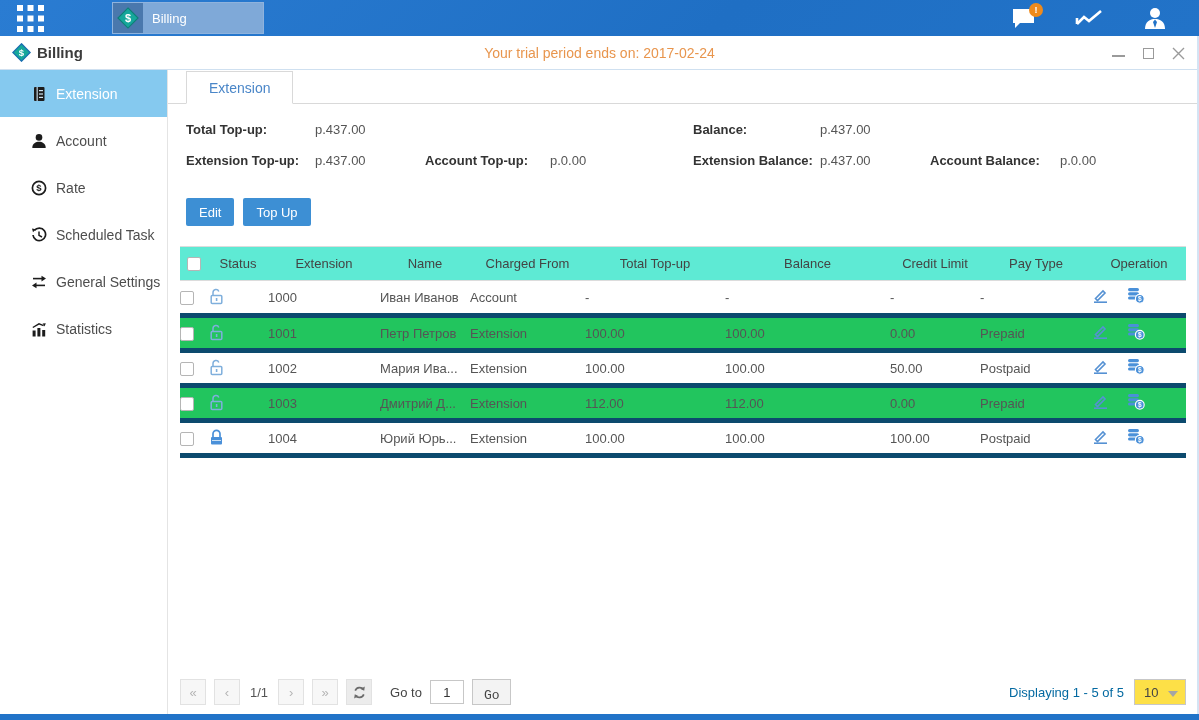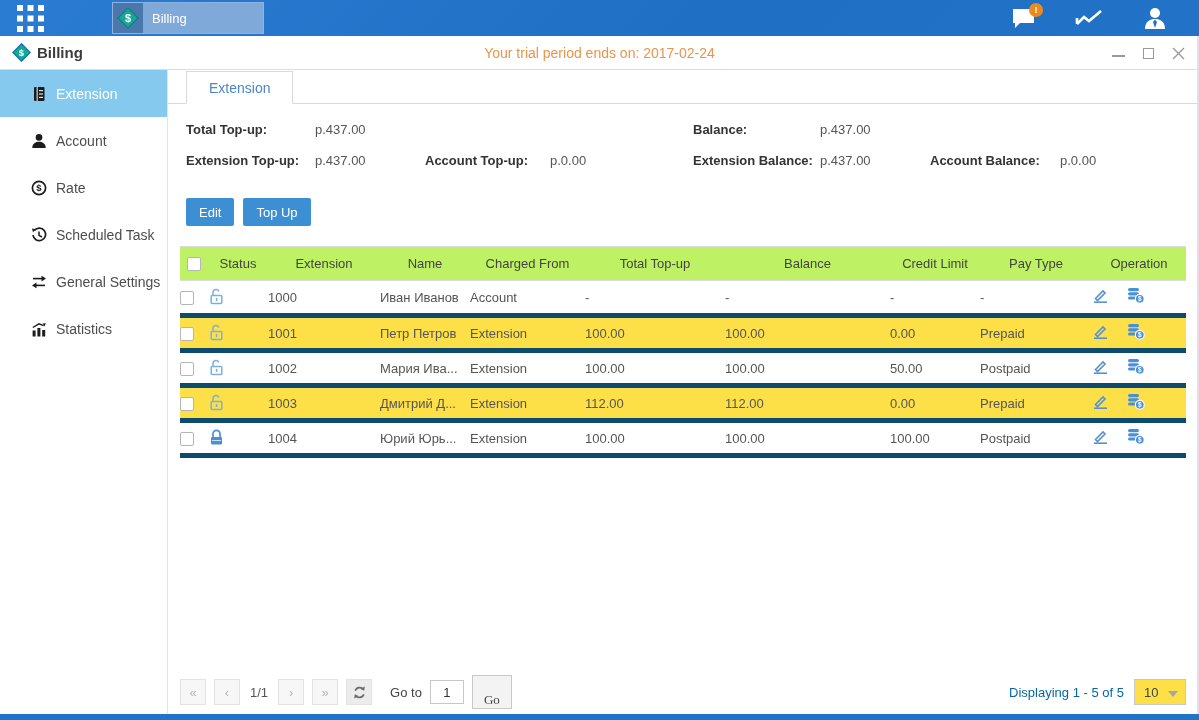--- a/index.html
+++ b/index.html
@@ -44,34 +44,34 @@
   .summary .lab { position:absolute; font-weight:bold; color:#333; }
   .summary .val { position:absolute; color:#555; }
   .r1 { top:4px; } .r2 { top:35px; }
 
   
   .actions { margin:14px 12px 0 18px; display:flex; gap:9px; }
   .btn-blue { background:#3d8fd4; color:#fff; border:none; font-size:13px; font-family:inherit; height:28px; padding:0 13px; border-radius:2px; cursor:pointer; }
 
   
   table.grid { margin:20px 0 0 12px; width:1006px; border-collapse:collapse; table-layout:fixed; font-size:13px; }
-  table.grid th { border-top:1px solid #dcdcdc; border-bottom:1px solid #dcdcdc; height:34px; font-weight:normal; color:#444; text-align:center; background:#bef264; }
+  table.grid th { border-top:1px solid #dcdcdc; border-bottom:1px solid #dcdcdc; height:34px; font-weight:normal; color:#444; text-align:center; background:#5eead4; }
   table.grid td { height:35px; text-align:left; color:#555; border-bottom:5px solid #0c4a6e; }
-  tr.stripe td { background:#fde047; }
+  tr.stripe td { background:#22c55e; }
   .chk { display:inline-block; width:14px; height:14px; border:1px solid #b5b5b5; border-radius:2px; background:#fff; cursor:pointer; vertical-align:middle; }
   .op-icons { display:inline-flex; gap:18px; align-items:center; }
   .op-btn { cursor:pointer; display:inline-flex; }
 
   
   .pagerbar { position:absolute; left:12px; right:13px; bottom:8px; height:28px; display:flex; align-items:center; }
   .pg-btn { width:26px; height:26px; background:#f7f7f7; border:1px solid #e2e2e2; color:#b5b5b5; font-size:13px; display:flex; align-items:center; justify-content:center; margin-right:8px; cursor:pointer; }
   .pg-label { color:#555; font-size:13px; margin:0 10px 0 2px; }
   .goto-label { color:#444; font-size:13px; margin:0 8px 0 10px; }
   .goto-input { width:34px; height:24px; border:1px solid #c7c7c7; text-align:center; font-size:13px; color:#333; font-family:inherit; }
-  .go-btn { height:26px; padding:16px 11px; margin-left:8px; background:#f3f3f3; border:1px solid #c7c7c7; font-size:13px; color:#444; font-family:Liberation Serif, serif; cursor:pointer; }
+  .go-btn { height:26px; padding:8px 11px; margin-left:8px; background:#f3f3f3; border:1px solid #c7c7c7; font-size:13px; color:#444; font-family:Liberation Mono, monospace; cursor:pointer; }
   .pager-right { margin-left:auto; display:flex; align-items:center; gap:10px; }
   .disp { font-size:13px; color:#0369a1; }
   .pagesize { position:relative; width:52px; height:26px; border:1px solid #c7c7c7; background:#fde047; font-size:13px; color:#444; display:flex; align-items:center; padding-left:9px; cursor:pointer; }
   .tri { position:absolute; right:7px; top:11px; width:0; height:0; border-left:5px solid transparent; border-right:5px solid transparent; border-top:6px solid #a5a5a5; }
 
   .bottom-strip { height:6px; background:#2173c8; }
   .right-edge { position:absolute; top:36px; right:0; width:2px; bottom:6px; background:#d4e4f4; }
 </style>
 </head>
 <body>

